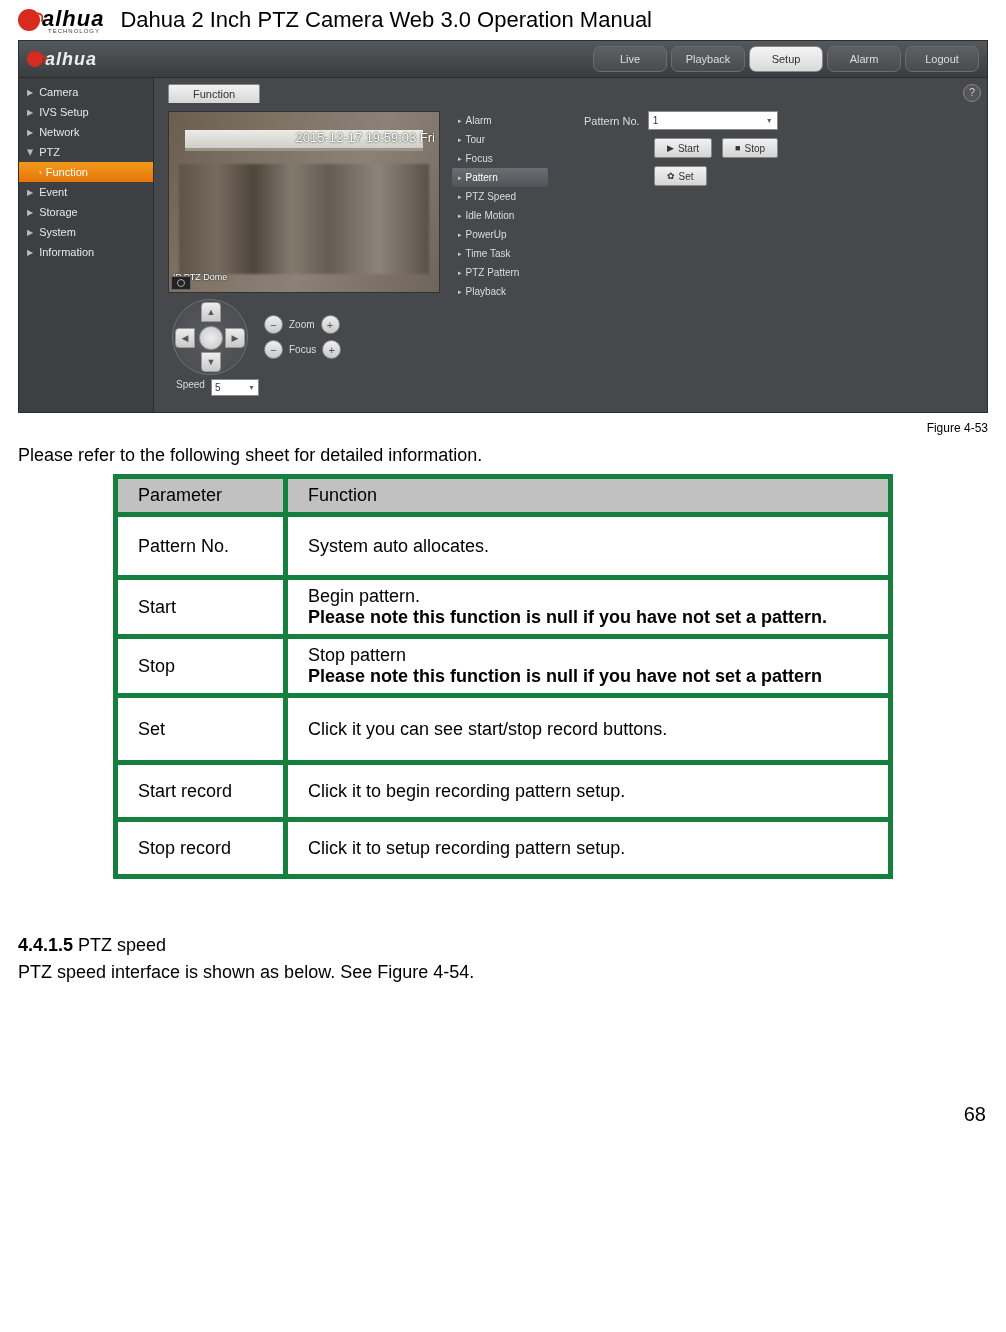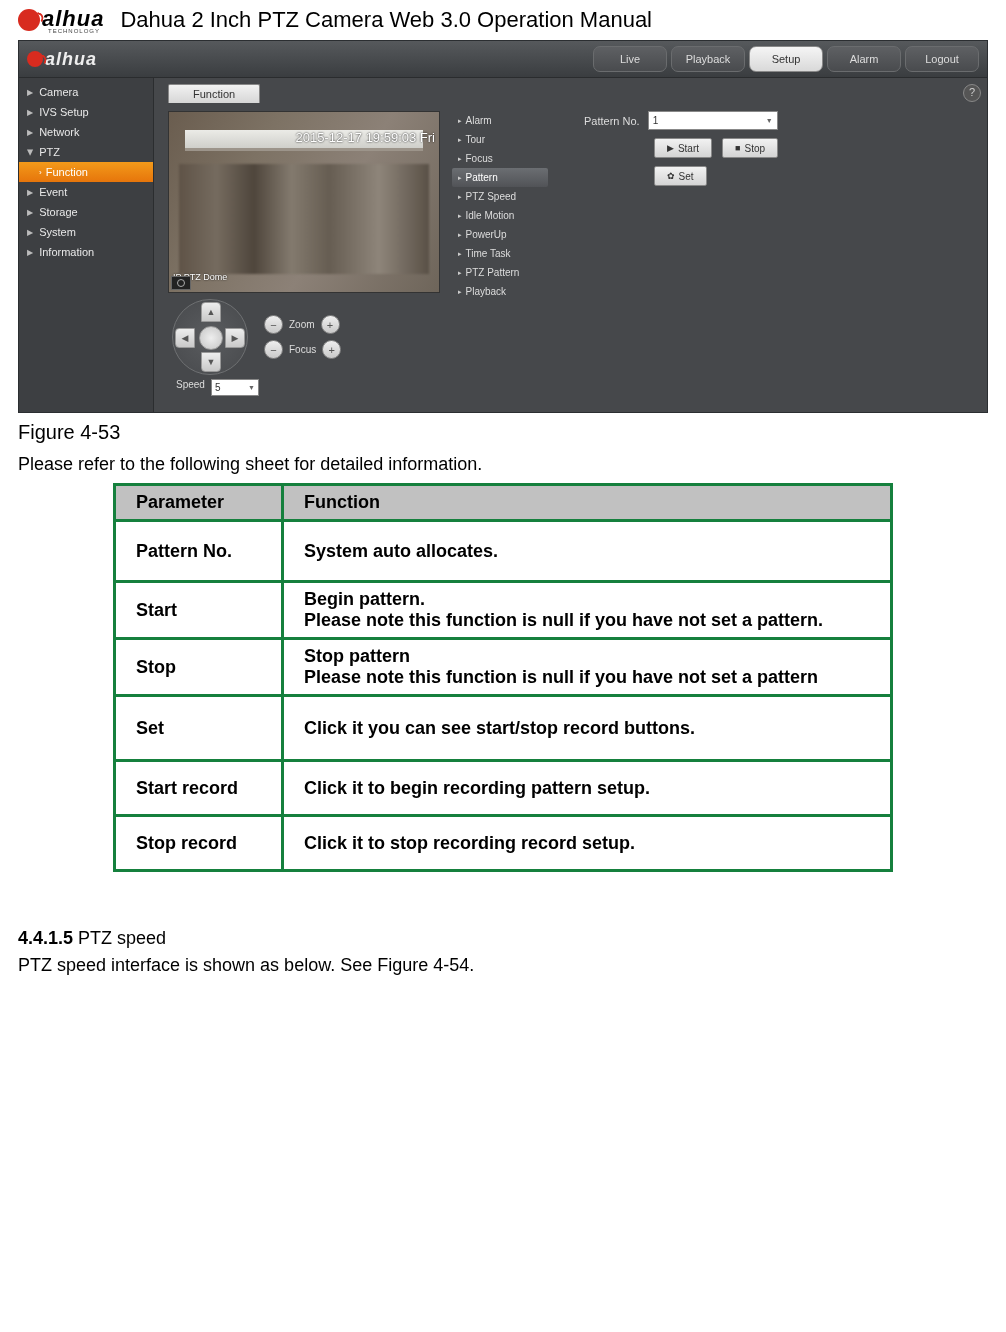--- a/index.html
+++ b/index.html
@@ -54,24 +54,24 @@
   .dpad .au{top:2px;left:50%;margin-left:-9px;border-radius:4px 4px 0 0}
   .dpad .ad{bottom:2px;left:50%;margin-left:-9px;border-radius:0 0 4px 4px}
   .dpad .al{left:2px;top:50%;margin-top:-9px;border-radius:4px 0 0 4px}
   .dpad .ar{right:2px;top:50%;margin-top:-9px;border-radius:0 4px 4px 0}
   .dpad .cen{top:50%;left:50%;margin:-11px 0 0 -11px;width:22px;height:22px;border-radius:50%;background:radial-gradient(circle,#eee,#c5c5c5)}
   .zf{display:flex;flex-direction:column;gap:6px;font-size:10px;color:#ddd}
   .zfrow{display:flex;align-items:center;gap:6px}
   .circ{width:17px;height:17px;border-radius:50%;background:linear-gradient(#eee,#c9c9c9);border:1px solid #888;display:flex;align-items:center;justify-content:center;font-size:11px;color:#555;cursor:pointer}
   .speedrow{display:flex;align-items:flex-start;gap:6px;font-size:10px;color:#ddd;margin-top:4px;margin-left:8px}
   .speedsel{width:40px;height:15px;background:#fff;border:1px solid #888;font-size:10px;color:#333;display:flex;align-items:center;justify-content:space-between;padding:0 3px}
-  .fig{font-size:20px;text-align:left;margin:6px 0 10px 0}
+  .fig{font-size:12px;text-align:right;margin:6px 0 10px 0}
   .intro{font-size:18px;margin:6px 0 8px 0}
   .tbl{width:780px;margin:0 auto;border-collapse:collapse;font-size:18px}
-  .tbl td,.tbl th{border:3px solid #15803d;padding:6px 20px;vertical-align:middle;text-align:left;font-weight:bold}
+  .tbl td,.tbl th{border:5px solid #15803d;padding:6px 20px;vertical-align:middle;text-align:left;font-weight:normal}
   .tbl thead td{background:#c1c1c1}
   .tbl .c1{width:125px}
   .sec{font-size:18px;margin-top:56px}
   .sec b{font-weight:bold}
   .bodytxt{font-size:18px;margin-top:6px}
   .pnum{text-align:right;font-size:20px;margin-top:120px;margin-right:2px}
 </style>
 </head>
 <body>
 
@@ -277,23 +277,24 @@
       <tr>
           <td class="c1">Set</td>
           <td style="height:50px">Click it you can see start/stop record buttons.</td>
         </tr>
       <tr>
           <td class="c1">Start record</td>
           <td style="height:40px">Click it to begin recording pattern setup.</td>
         </tr>
       <tr>
           <td class="c1">Stop record</td>
-          <td style="height:40px">Click it to stop recording record setup.</td>
+          <td style="height:40px">Click it to setup recording pattern setup.</td>
         </tr>
     </tbody>
   </table>
 
   <div class="sec">
     <b>4.4.1.5</b>&nbsp;<span>PTZ speed</span>
   </div>
   <div class="bodytxt">PTZ speed interface is shown as below. See Figure 4-54.</div>
 
+  <div class="pnum">68</div>
 </div>
 
 </body></html>

